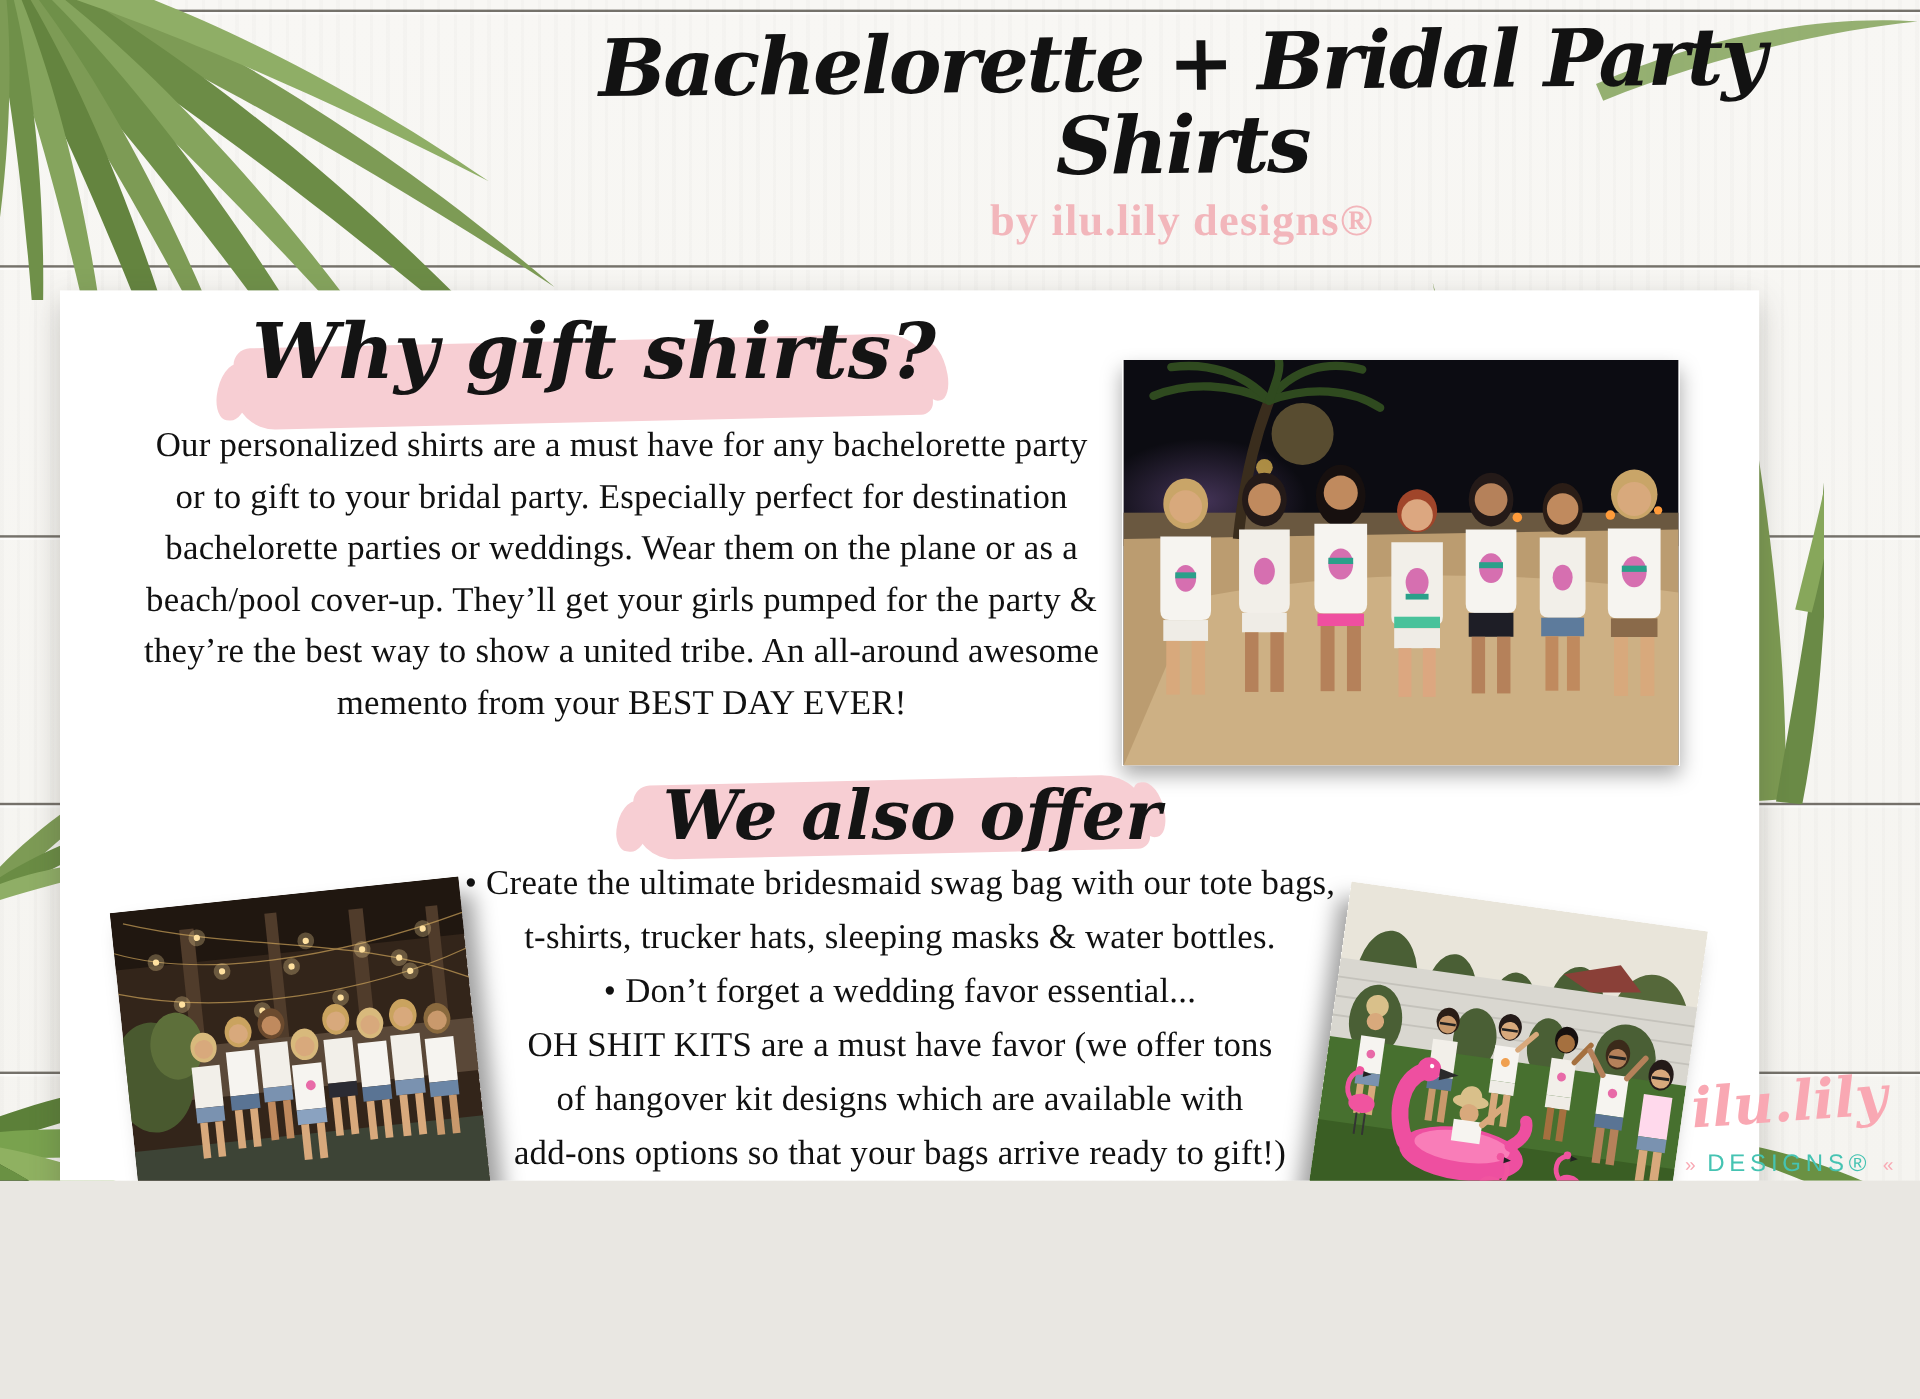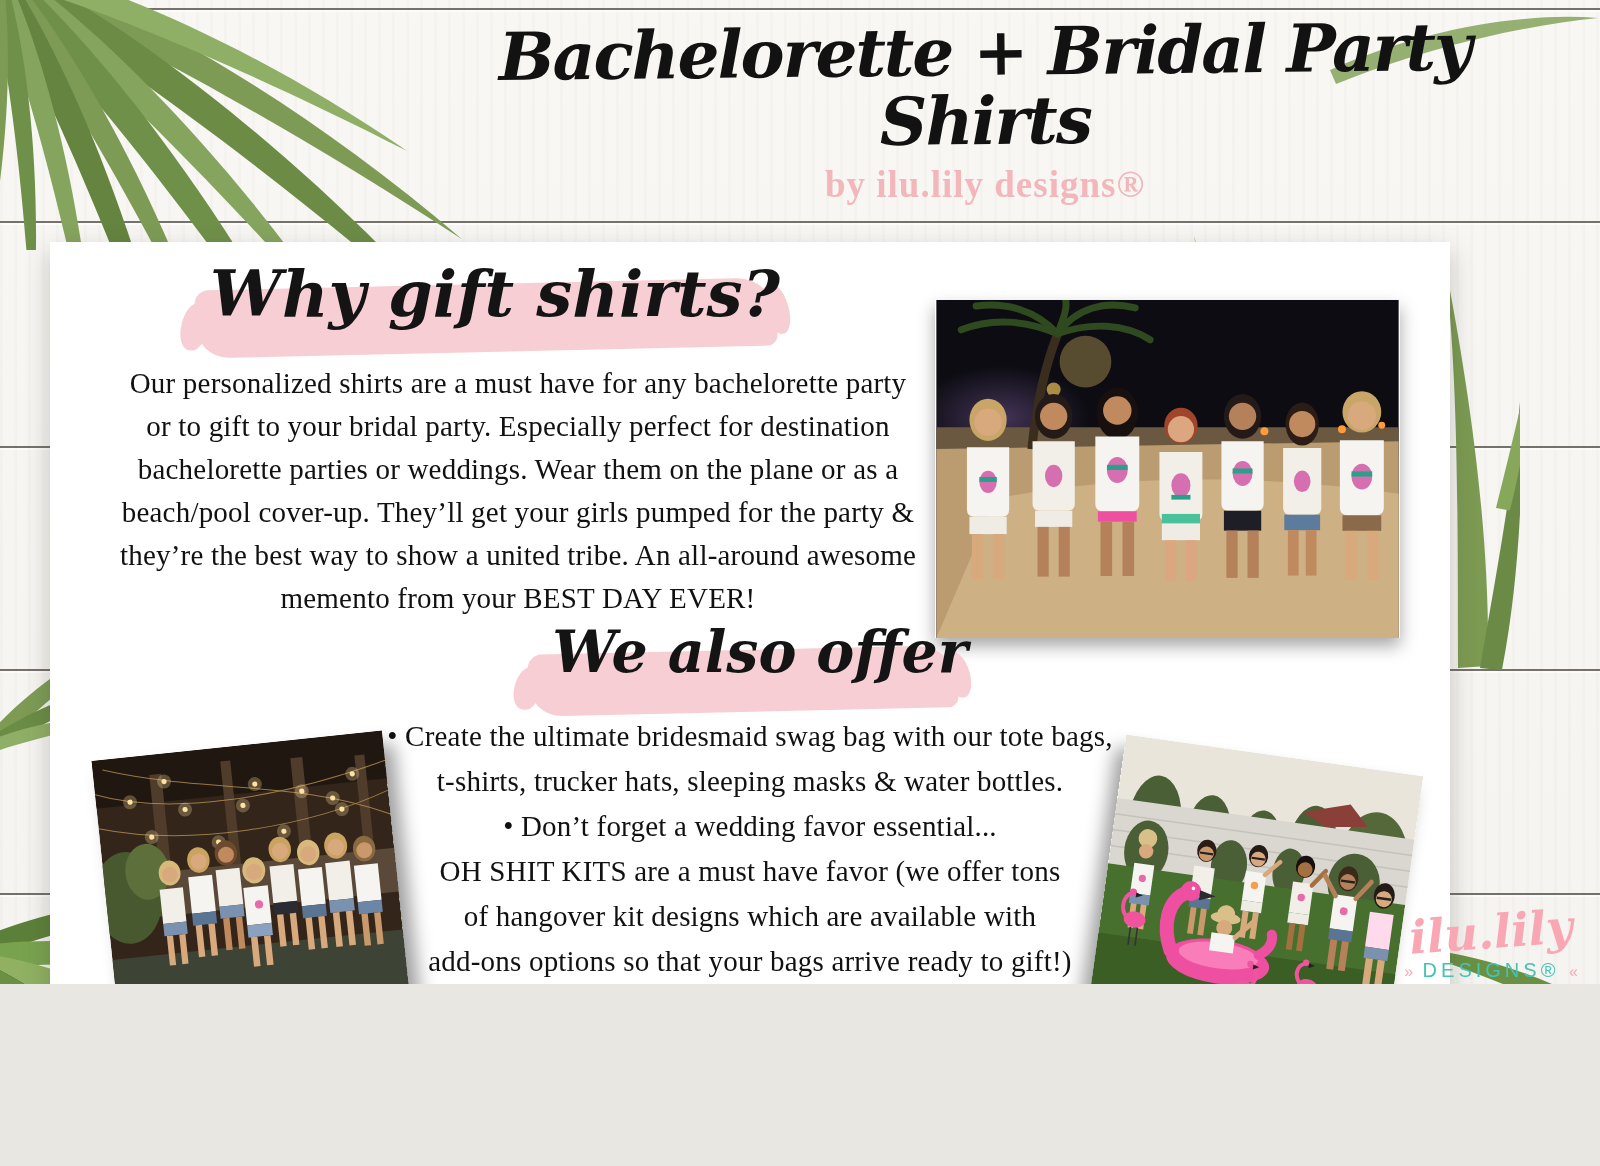--- a/index.html
+++ b/index.html
@@ -10,42 +10,42 @@
           linear-gradient(180deg,#f8f7f4 0%,#f5f4f0 100%);}
   .seam{position:absolute;left:0;width:100%;height:2px;background:#4a463e;opacity:.75;box-shadow:0 2px 0 rgba(255,255,255,.8);z-index:1;}
   .leaf{position:absolute;z-index:2;}
   
   #header{position:absolute;left:400px;top:18px;width:1170px;text-align:center;z-index:4;}
   .script{font-family:"DejaVu Serif",serif;font-style:italic;font-weight:700;}
   #main-title{font-size:66px;letter-spacing:-2px;color:#121212;line-height:1.05;transform:rotate(-.6deg);}
   #sub-title{margin-top:6px;font-size:37px;font-weight:700;color:#f2b6bb;letter-spacing:1px;font-family:"Liberation Serif",serif;}
   
   #card{position:absolute;left:50px;top:242px;width:1400px;height:858px;background:#ffffff;
-        box-shadow:0 10px 24px rgba(70,64,56,.28);z-index:3;}
+        box-shadow:0 10px 24px rgba(70,64,56,.28);z-index:3;padding-left:16px;}
   .brush{position:absolute;background:#f7ced3;border-radius:14px 40px 10px 34px;transform:rotate(-1.3deg);}
   .brush:before{content:"";position:absolute;left:-14px;top:12px;width:26px;height:70%;background:inherit;border-radius:60% 20% 50% 40%;transform:rotate(8deg);}
   .brush:after{content:"";position:absolute;right:-12px;top:6px;width:24px;height:75%;background:inherit;border-radius:30% 60% 40% 55%;transform:rotate(-9deg);}
   .h-script{position:absolute;text-align:center;color:#141414;}
   #why-heading{left:95px;top:14px;width:700px;font-size:64px;}
-  #offer-heading{left:430px;top:376px;width:560px;font-size:57px;}
+  #offer-heading{left:430px;top:404px;width:560px;font-size:57px;}
   #why-brush{left:145px;top:42px;width:582px;height:68px;}
   #offer-brush{left:478px;top:408px;width:430px;height:62px;}
   .bodytext{position:absolute;text-align:center;font-size:29px;line-height:43px;color:#111;white-space:pre-line;letter-spacing:.2px;}
-  #why-body{left:18px;top:120px;width:900px;}
+  #why-body{left:18px;top:108px;width:900px;}
   #offer-body{left:30px;top:472px;width:1340px;line-height:45px;}
   
   .photo{position:absolute;overflow:hidden;}
   #photo-beach{left:885px;top:58px;width:465px;height:338px;box-shadow:0 8px 16px rgba(0,0,0,.35);}
   #photo-patio{left:55px;top:503px;width:292px;height:274px;transform:rotate(-6deg);box-shadow:10px 14px 18px rgba(0,0,0,.38);}
   #photo-backyard{left:1055px;top:512px;width:300px;height:284px;transform:rotate(8deg);box-shadow:-8px 14px 18px rgba(0,0,0,.38);}
   .photo svg{display:block;width:100%;height:100%;}
   
   #logo{position:absolute;right:4px;bottom:2px;width:210px;text-align:center;z-index:5;}
   #logo-name{font-size:46px;color:#f9a8b3;line-height:1;transform:rotate(-4deg);}
-  #logo-sub{margin-top:4px;font-family:"Liberation Sans",sans-serif;font-size:20px;letter-spacing:4px;color:#45c3b2;font-weight:400;}
+  #logo-sub{margin-top:18px;font-family:"Liberation Sans",sans-serif;font-size:20px;letter-spacing:4px;color:#45c3b2;font-weight:400;}
   .logo-arrow{color:#f9a8b3;font-size:16px;letter-spacing:0;}
 </style>
 </head>
 <body>
 
 <div id="page">
 
   <div class="seam" style="top:8px"></div>
   <div class="seam" style="top:221px"></div>
   <div class="seam" style="top:446px"></div>

